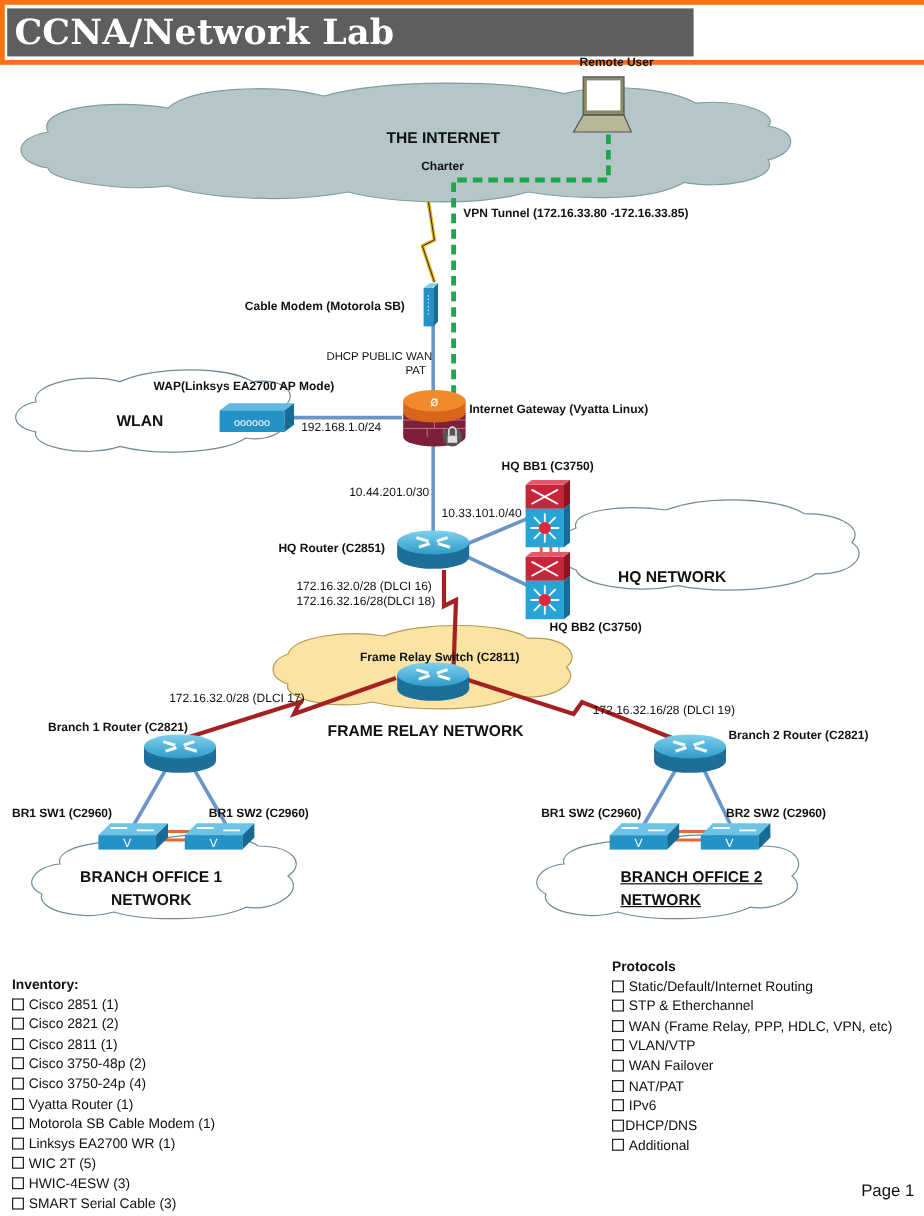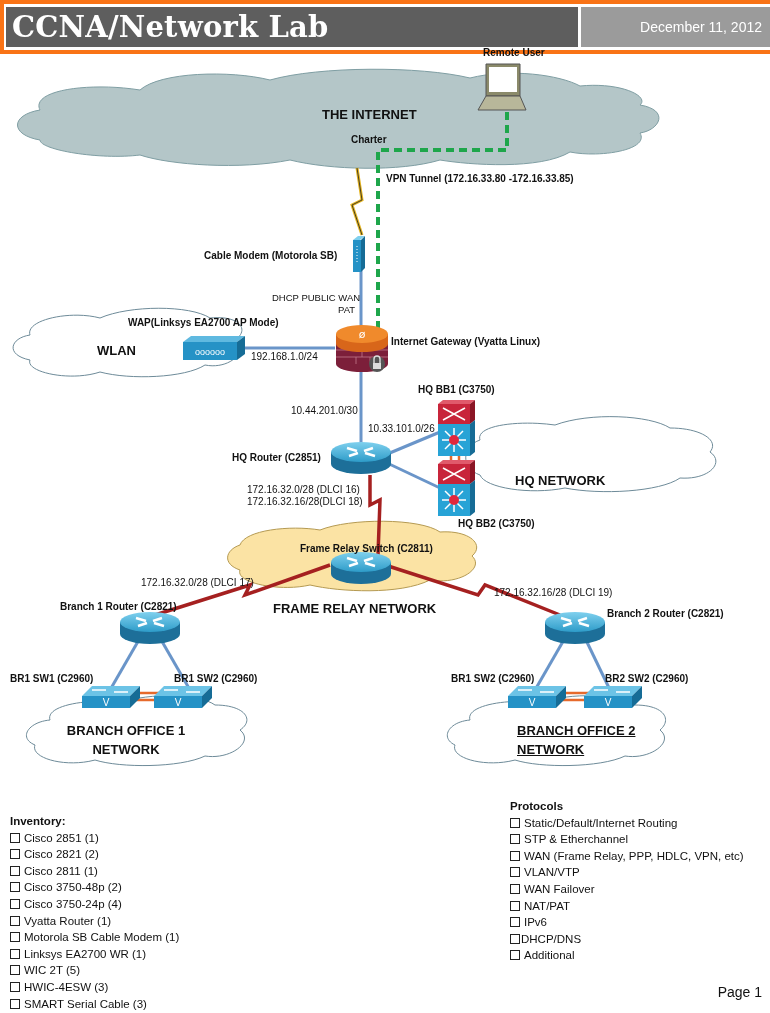--- a/index.html
+++ b/index.html
@@ -15,21 +15,20 @@
   .list .hd{font-weight:bold;}
   .list .it{white-space:nowrap;}
   .box{display:inline-block;width:8px;height:8px;border:1px solid #222;margin-right:4px;vertical-align:-1px;}
   .page{position:absolute;right:8px;top:984px;font-size:14px;}
 </style>
 </head>
 <body>
 
 <div class="header">
   <div class="title">CCNA/Network Lab</div>
-  <div class="date">December 11, 2012</div>
 </div>
 
 <svg id="diagram" width="770" height="800" viewBox="0 0 770 800">
   <defs>
     <linearGradient id="rtrTop" x1="0" y1="0" x2="0" y2="1">
       <stop offset="0" stop-color="#7fd0ee"></stop>
         <stop offset="1" stop-color="#2e9cc9"></stop>
     </linearGradient>
     <g id="router">
       <path d="M-30,0 L-30,12 A30,10 0 0 0 30,12 L30,0 Z" fill="#1d6f99"></path>
@@ -151,31 +150,31 @@
 <div class="lbl b" style="left:386px;top:173px;">VPN Tunnel (172.16.33.80 -172.16.33.85)</div>
 <div class="lbl b" style="left:204px;top:250px;">Cable Modem (Motorola SB)</div>
 <div class="lbl" style="left:272px;top:292px;font-size:9.5px;">DHCP PUBLIC WAN</div>
 <div class="lbl" style="left:338px;top:304px;font-size:9.5px;">PAT</div>
 <div class="lbl b" style="left:128px;top:317px;">WAP(Linksys EA2700 AP Mode)</div>
 <div class="lbl big" style="left:97px;top:345px;">WLAN</div>
 <div class="lbl" style="left:251px;top:351px;">192.168.1.0/24</div>
 <div class="lbl b" style="left:391px;top:336px;">Internet Gateway (Vyatta Linux)</div>
 <div class="lbl b" style="left:418px;top:384px;">HQ BB1 (C3750)</div>
 <div class="lbl" style="left:291px;top:405px;">10.44.201.0/30</div>
-<div class="lbl" style="left:368px;top:423px;">10.33.101.0/26</div>
+<div class="lbl" style="left:368px;top:423px;">10.33.101.0/40</div>
 <div class="lbl b" style="left:232px;top:452px;">HQ Router (C2851)</div>
 <div class="lbl big" style="left:515px;top:451px;margin-top:24px;">HQ NETWORK</div>
 <div class="lbl" style="left:247px;top:484px;">172.16.32.0/28 (DLCI 16)</div>
 <div class="lbl" style="left:247px;top:496px;">172.16.32.16/28(DLCI 18)</div>
 <div class="lbl b" style="left:418px;top:518px;padding-left:40px;">HQ BB2 (C3750)</div>
 <div class="lbl b" style="left:300px;top:543px;">Frame Relay Switch (C2811)</div>
 <div class="lbl" style="left:141px;top:577px;">172.16.32.0/28 (DLCI 17)</div>
 <div class="lbl" style="left:494px;top:587px;">172.16.32.16/28 (DLCI 19)</div>
 <div class="lbl big" style="left:273px;top:603px;">FRAME RELAY NETWORK</div>
-<div class="lbl b" style="left:36px;top:601px;padding-left:24px;">Branch 1 Router (C2821)</div>
+<div class="lbl b" style="left:16px;top:601px;padding-left:24px;">Branch 1 Router (C2821)</div>
 <div class="lbl b" style="left:607px;top:608px;">Branch 2 Router (C2821)</div>
 <div class="lbl b" style="left:10px;top:673px;">BR1 SW1 (C2960)</div>
 <div class="lbl b" style="left:174px;top:673px;">BR1 SW2 (C2960)</div>
 <div class="lbl b" style="left:451px;top:673px;">BR1 SW2 (C2960)</div>
 <div class="lbl b" style="left:605px;top:673px;">BR2 SW2 (C2960)</div>
 
 <div class="lbl big" style="left:66px;top:721px;width:120px;text-align:center;line-height:19px;">
   <div>BRANCH OFFICE 1</div>
   <div>NETWORK</div>
 </div>

